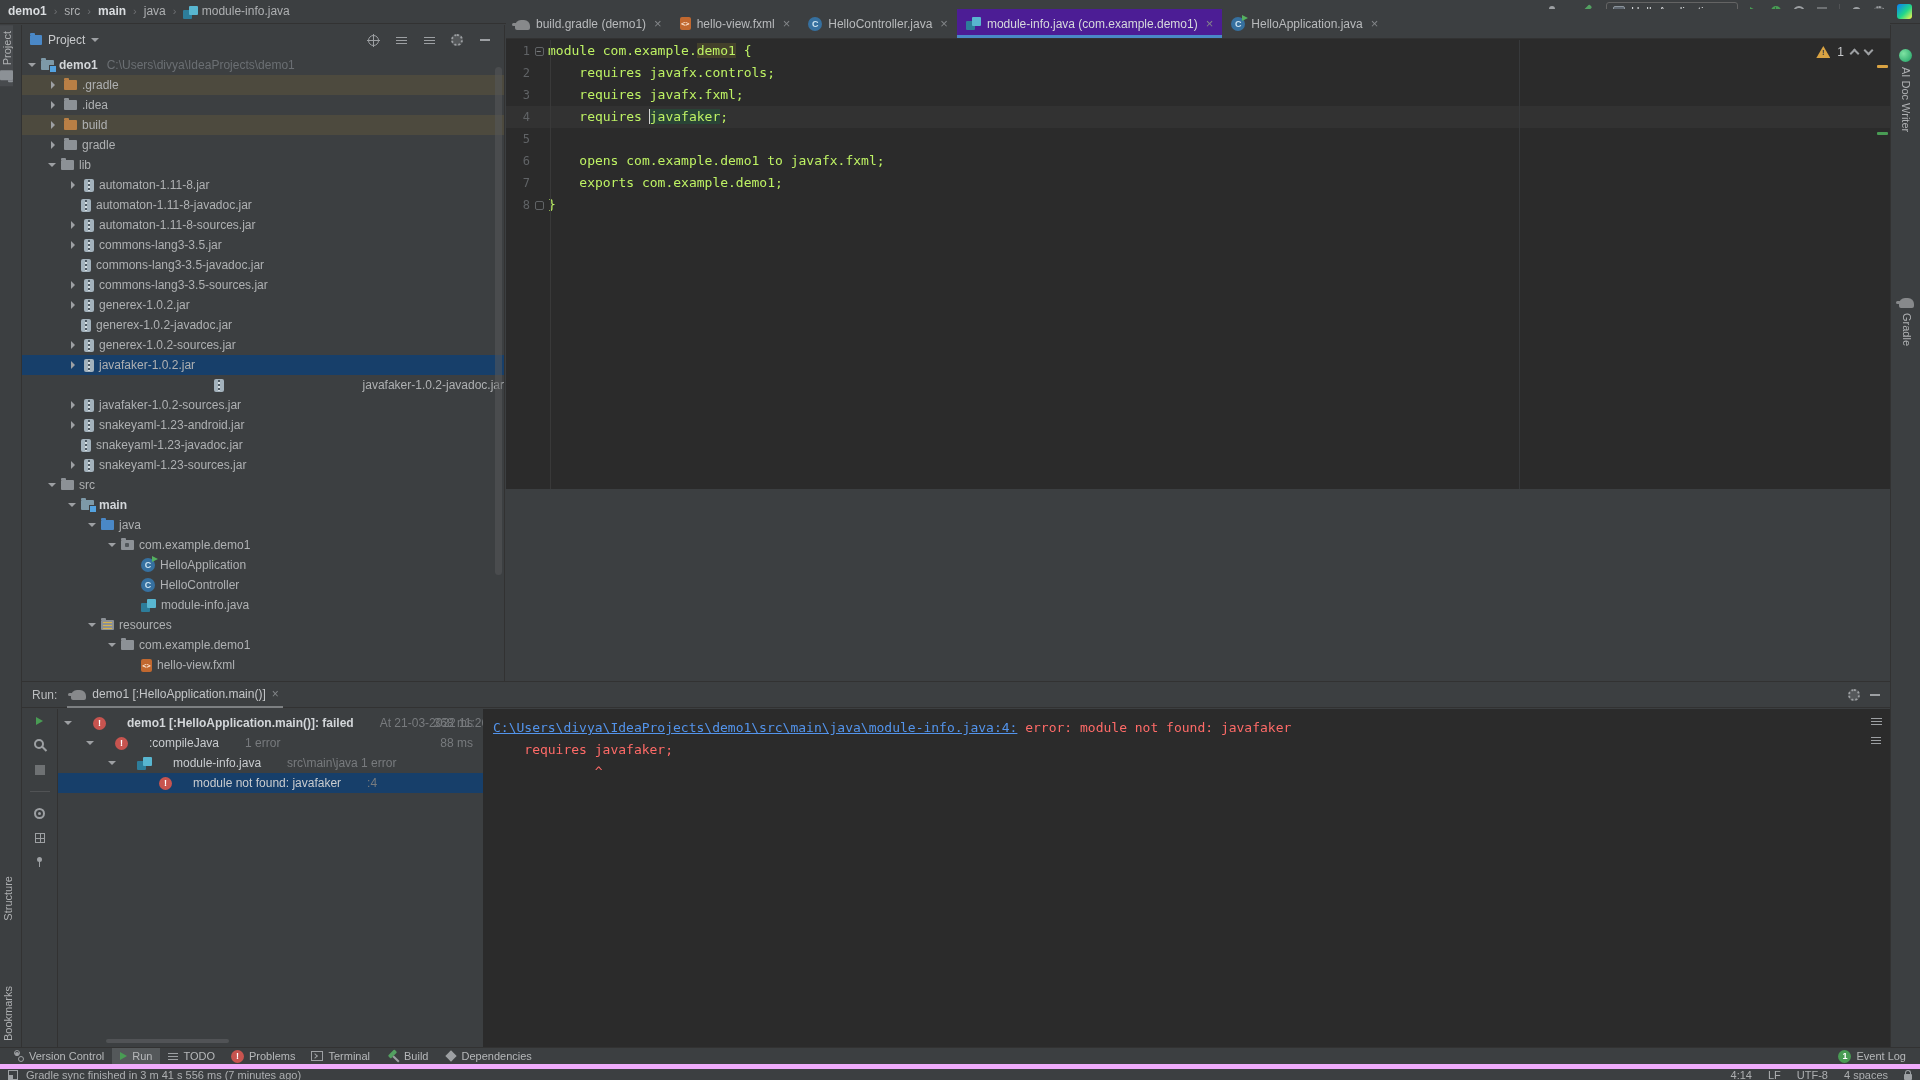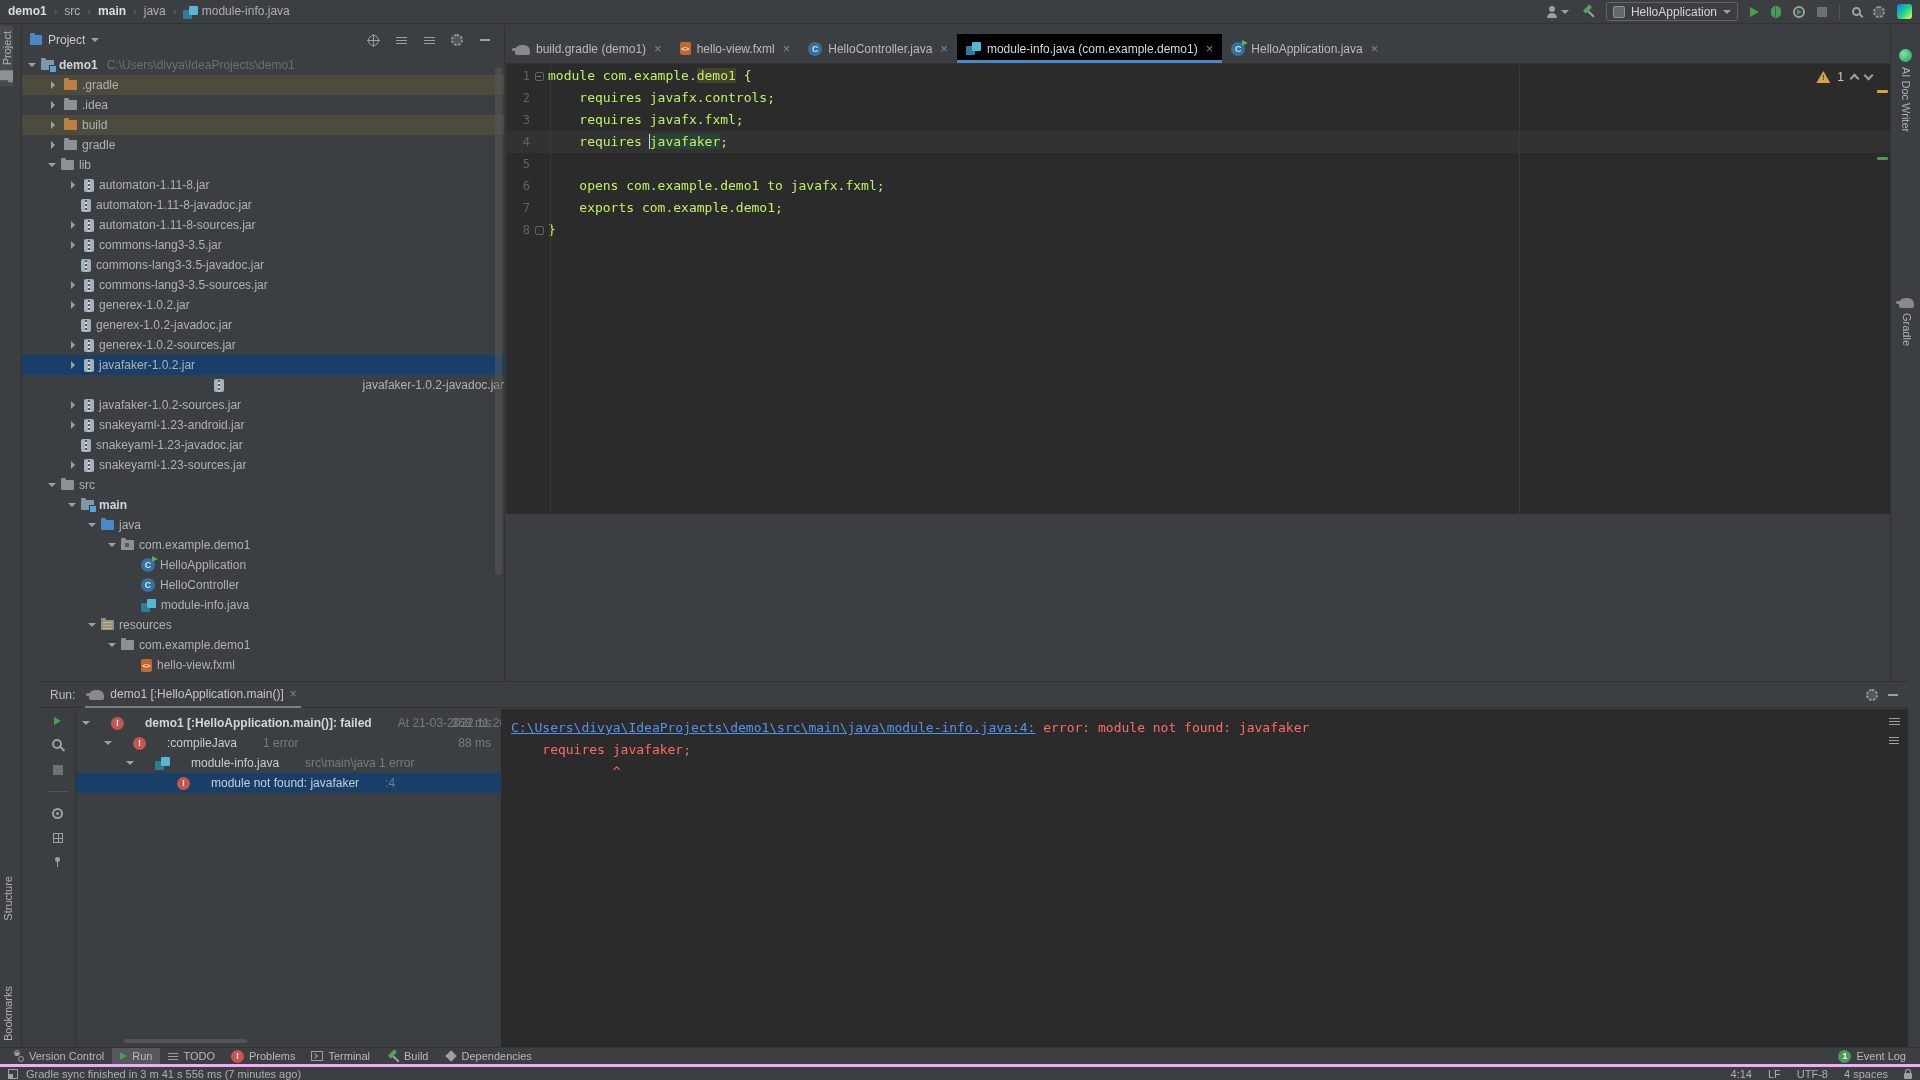--- a/index.html
+++ b/index.html
@@ -124,43 +124,43 @@
   #ppanel-header{height:30px;display:flex;align-items:center;padding:0 8px;gap:6px;color:#c8cacc}
   #ppanel-header .grow{flex:1}
   #ppanel-header .hicon{display:flex;align-items:center;justify-content:center;width:22px;height:20px}
   .tree-row{display:flex;align-items:center;height:20px;gap:5px;white-space:nowrap;color:#afb1b3}
   .tree-row .lbl.bold{font-weight:bold;color:#d3d6d9}
   .tree-row .suffix{color:#6b6f73;margin-left:4px}
   .tree-row.sel{background:#173f6a}
   .tree-row.olive{background:#4d4a3e}
   #ptree-scroll{position:absolute;right:2px;top:42px;width:7px;height:508px;background:#55585a;border-radius:4px;opacity:.55}
 
-  #editor-region{position:absolute;left:506px;top:34px;width:1384px;height:480px;background:#2b2b2b}
+  #editor-region{position:absolute;left:506px;top:9px;width:1384px;height:480px;background:#2b2b2b}
   #tabbar{height:30px;background:#3c3f41;display:flex;border-bottom:1px solid #323232}
   .tab{display:flex;align-items:center;gap:6px;padding:0 9px;color:#b8babc;position:relative}
   .tab .close{color:#84878a;font-size:13px;margin-left:2px}
-  .tab.active{background:#000000;box-shadow:inset 0 -3px 0 #4a88c7;color:#d6d9dc}
+  .tab.active{background:#4c1d95;box-shadow:inset 0 -3px 0 #4a88c7;color:#d6d9dc}
   #editor{position:absolute;left:0;top:31px;right:0;bottom:0;font:13px/22px "DejaVu Sans Mono","Liberation Mono",monospace;color:#a9b7c6}
   .cline{display:flex;height:22px;align-items:center}
   .cline.current{background:#323232}
   .cline .lno{width:24px;text-align:right;color:#606366;flex:none;font-size:12px}
   .cline .fold{width:18px;flex:none;display:flex;justify-content:center}
   .foldbox{width:9px;height:9px;border:1px solid #606366;border-radius:2px;color:#9da0a3;font:8px/7px "DejaVu Sans Mono",monospace;text-align:center}
   .cline pre{white-space:pre}
   .kw{color:#bef264}
   .pl{color:#bef264}
   .hl-olive{background:#43402b}
   .hl-green{background:#294436}
   .caret{display:inline-block;width:2px;height:15px;background:#d4d4d4;vertical-align:text-bottom;margin:0 -1px}
   #gutter-line{position:absolute;left:44px;top:31px;bottom:0;width:1px;background:#393939}
   #margin-line{position:absolute;left:1013px;top:31px;bottom:0;width:1px;background:#37393b}
   #inspect-widget{position:absolute;right:18px;top:36px;display:flex;align-items:center;gap:7px;color:#c8cacc}
   .stripe-mark{position:absolute;right:2px;width:11px;height:3px;border-radius:1px}
 
-  #run-panel{position:absolute;left:40px;top:681px;width:1868px;height:366px;background:#3c3f41;border-top:1px solid #323232}
+  #run-panel{position:absolute;left:22px;top:681px;width:1868px;height:366px;background:#3c3f41;border-top:1px solid #323232}
   #run-header{height:26px;display:flex;align-items:center;gap:10px;padding:0 10px;border-bottom:1px solid #323232}
   #run-tab{display:flex;align-items:center;gap:6px;height:26px;border-bottom:2px solid #7d8082;color:#c4c6c8;padding:0 4px}
   #run-header .grow{flex:1}
   #run-body{position:absolute;left:0;top:27px;right:0;bottom:0;display:flex}
   #run-toolbar{width:36px;border-right:1px solid #323232;display:flex;flex-direction:column;align-items:center;padding-top:8px;gap:14px}
   #run-toolbar .sep{width:20px;height:1px;background:#515355;margin:2px 0}
   #run-tree{width:425px;position:relative;padding-top:4px}
   .run-row{display:flex;align-items:center;height:20px;gap:21px;white-space:nowrap;color:#bcbec0;position:relative;padding-right:8px}
   .run-row .main{color:#d3d6d9;font-weight:bold}
   .run-row .main.norm{font-weight:normal;color:#c9cccf}
@@ -172,21 +172,21 @@
   #console pre{white-space:pre}
   .clink{color:#5394ec;text-decoration:underline}
   .cerr{color:#ff6b68}
   #console-icons{position:absolute;right:8px;top:8px;display:flex;flex-direction:column;gap:10px}
 
   #bottom-bar{position:absolute;left:0;top:1047px;width:1920px;height:17px;background:#3c3f41;border-top:1px solid #323232;display:flex;align-items:center;padding:0 6px;font-size:11px}
   .bb-item{display:flex;align-items:center;gap:5px;padding:0 8px;height:17px;color:#b6b8ba}
   .bb-item.active{background:#54585a}
   #bottom-bar .grow{flex:1}
 
-  #status-bar{position:absolute;left:0;top:1064px;width:1920px;height:16px;background:#3c3f41;border-top:3px solid #f0abfc;display:flex;align-items:center;padding:0 8px;font-size:11px;color:#adafb1;gap:8px}
+  #status-bar{position:absolute;left:0;top:1064px;width:1920px;height:16px;background:#3c3f41;border-top:5px solid #f0abfc;display:flex;align-items:center;padding:0 8px;font-size:11px;color:#adafb1;gap:8px}
   #status-bar .grow{flex:1}
   #sbar-right{display:flex;align-items:center;gap:16px}
 </style>
 </head>
 <body>
 
 <div id="toolbar">
   <div id="breadcrumbs">
       <span class="crumb bold"><span> demo1</span></span>
       <span class="sep">›</span>

